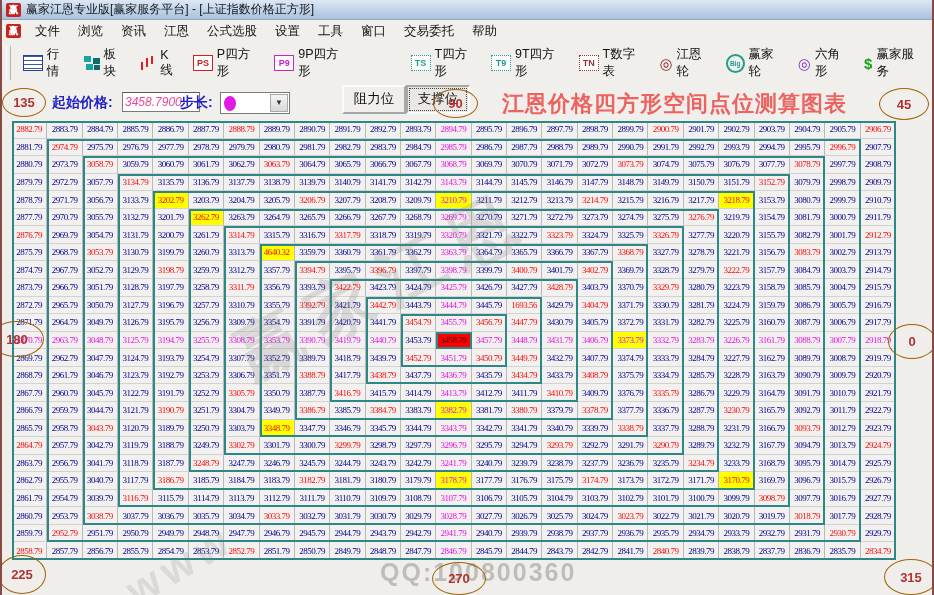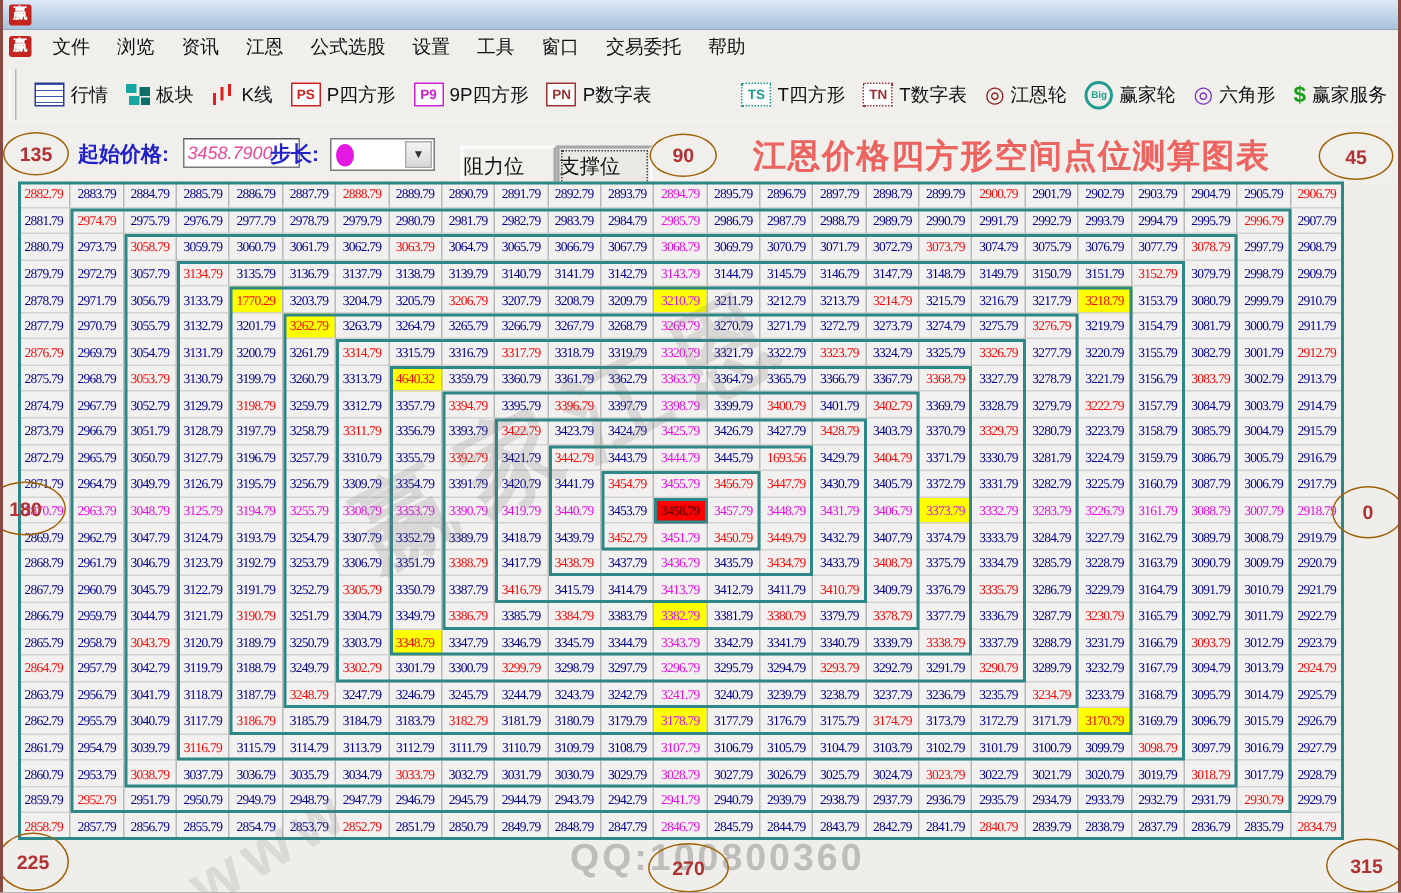--- a/index.html
+++ b/index.html
@@ -50,22 +50,22 @@
   .ctl-label{position:absolute;font-size:14px;font-weight:bold;color:#2222c8;top:9px;}
   #lbl-start{left:50px;} #lbl-step{left:178px;}
   #start-input{position:absolute;left:120px;top:7px;width:72px;height:18px;border:1px solid #7a7a7a;
     border-top-color:#5a5a5a;background:#fff;color:#ec4899;font-size:12px;padding:0 2px;
     font-family:"Liberation Sans",sans-serif;font-style:italic;}
   #step-combo{position:absolute;left:218px;top:7px;width:68px;height:20px;background:#fff;
     border:1px solid #7a7a7a;display:flex;align-items:center;}
   #step-swatch{display:inline-block;width:12px;height:15px;border-radius:50%;background:#e318e3;margin-left:3px;}
   #step-arrow{position:absolute;right:1px;top:1px;bottom:1px;width:16px;background:linear-gradient(#f4f4f4,#d8d8d8);
     border:1px solid #aaa;font-size:8px;line-height:16px;text-align:center;color:#333;}
-  .btn{position:absolute;top:12px;height:25px;width:60px;background:#f0efec;font-size:13.5px;color:#111;
-    text-align:left;line-height:23px;cursor:default;}
+  .btn{position:absolute;top:0;height:25px;width:60px;background:#f0efec;font-size:13.5px;color:#111;
+    text-align:center;line-height:23px;cursor:default;margin-left:35px;}
   #btn-resist{left:305px;border:2px outset #fbfbfb;}
   #btn-support{left:369px;border:2px inset #fbfbfb;background:#e9e8e4;outline:1px dotted #444;outline-offset:-4px;}
   #chart-title{position:absolute;left:500px;top:4px;font-size:22px;font-weight:bold;color:#ec6360;
     letter-spacing:1px;white-space:nowrap;}
   
   #gridwrap{position:absolute;left:10px;top:121px;width:884px;height:439px;background:#f2f1ef;}
   #grid{position:absolute;left:0;top:0;width:100%;height:100%;display:grid;
     grid-template-columns:repeat(25,1fr);grid-template-rows:repeat(25,1fr);font-family:Liberation Serif, serif;}
   .cell{border-right:1px solid #b9b9b9;border-bottom:1px solid #d2d2d2;display:flex;
     align-items:center;justify-content:center;font-size:9px;letter-spacing:-0.5px;
@@ -92,20 +92,21 @@
   #e270{left:430px;top:562px;width:52px;height:31px;}
   #e315{left:882px;top:559px;width:52px;height:34px;}
 </style>
 </head>
 <body>
 
 <div id="win">
 
   <div id="titlebar">
     <span class="logo">赢</span>
+    <span id="title-text">赢家江恩专业版[赢家服务平台] - [上证指数价格正方形]</span>
   </div>
 
   <div id="menubar">
     <span class="logo">赢</span>
     <span id="menu-items"><span class="menu-item">文件</span><span class="menu-item">浏览</span><span class="menu-item">资讯</span><span class="menu-item">江恩</span><span class="menu-item">公式选股</span><span class="menu-item">设置</span><span class="menu-item">工具</span><span class="menu-item">窗口</span><span class="menu-item">交易委托</span><span class="menu-item">帮助</span></span>
   </div>
 
   <div id="toolbar">
     <span id="tb-groove"></span>
     <span id="tb-items" style="display:flex;align-items:center;">
@@ -125,26 +126,26 @@
         </span>
         <span class="tb-item">
           <span class="tb-box" style="color: rgb(204, 34, 34); border: 1px solid rgb(204, 34, 34);">PS</span>
           <span class="tb-label">P四方形</span>
         </span>
         <span class="tb-item">
           <span class="tb-box" style="color: rgb(204, 34, 204); border: 1px solid rgb(204, 34, 204);">P9</span>
           <span class="tb-label">9P四方形</span>
         </span>
         <span class="tb-item">
-          <span class="tb-box" style="color: rgb(153, 51, 51); border: 1px solid rgb(153, 51, 51);">PN</span>
-          <span class="tb-label">P数字表</span>
-        </span>
-        <span class="tb-item">
           <span class="tb-box" style="color: rgb(31, 157, 143); border: 1px dotted rgb(31, 157, 143); margin-left: 48px;">TS</span>
           <span class="tb-label">T四方形</span>
+        </span>
+        <span class="tb-item">
+          <span class="tb-box" style="color: rgb(31, 157, 143); border: 1px dotted rgb(31, 157, 143);">T9</span>
+          <span class="tb-label">9T四方形</span>
         </span>
         <span class="tb-item">
           <span class="tb-box" style="color: rgb(153, 51, 51); border: 1px dotted rgb(153, 51, 51);">TN</span>
           <span class="tb-label">T数字表</span>
         </span>
         <span class="tb-item">
           <span class="icon-wheel" style="color: rgb(139, 26, 26);">◎</span>
           <span class="tb-label">江恩轮</span>
         </span>
         <span class="tb-item">
@@ -274,21 +275,21 @@
         <div class="cell">3150.79</div>
         <div class="cell">3151.79</div>
         <div class="cell red">3152.79</div>
         <div class="cell">3079.79</div>
         <div class="cell">2998.79</div>
         <div class="cell">2909.79</div>
         <div class="cell">2878.79</div>
         <div class="cell">2971.79</div>
         <div class="cell">3056.79</div>
         <div class="cell">3133.79</div>
-        <div class="cell red yellow">1770.29</div>
+        <div class="cell red yellow">3202.79</div>
         <div class="cell">3203.79</div>
         <div class="cell">3204.79</div>
         <div class="cell">3205.79</div>
         <div class="cell red">3206.79</div>
         <div class="cell">3207.79</div>
         <div class="cell">3208.79</div>
         <div class="cell">3209.79</div>
         <div class="cell mag yellow">3210.79</div>
         <div class="cell">3211.79</div>
         <div class="cell">3212.79</div>

